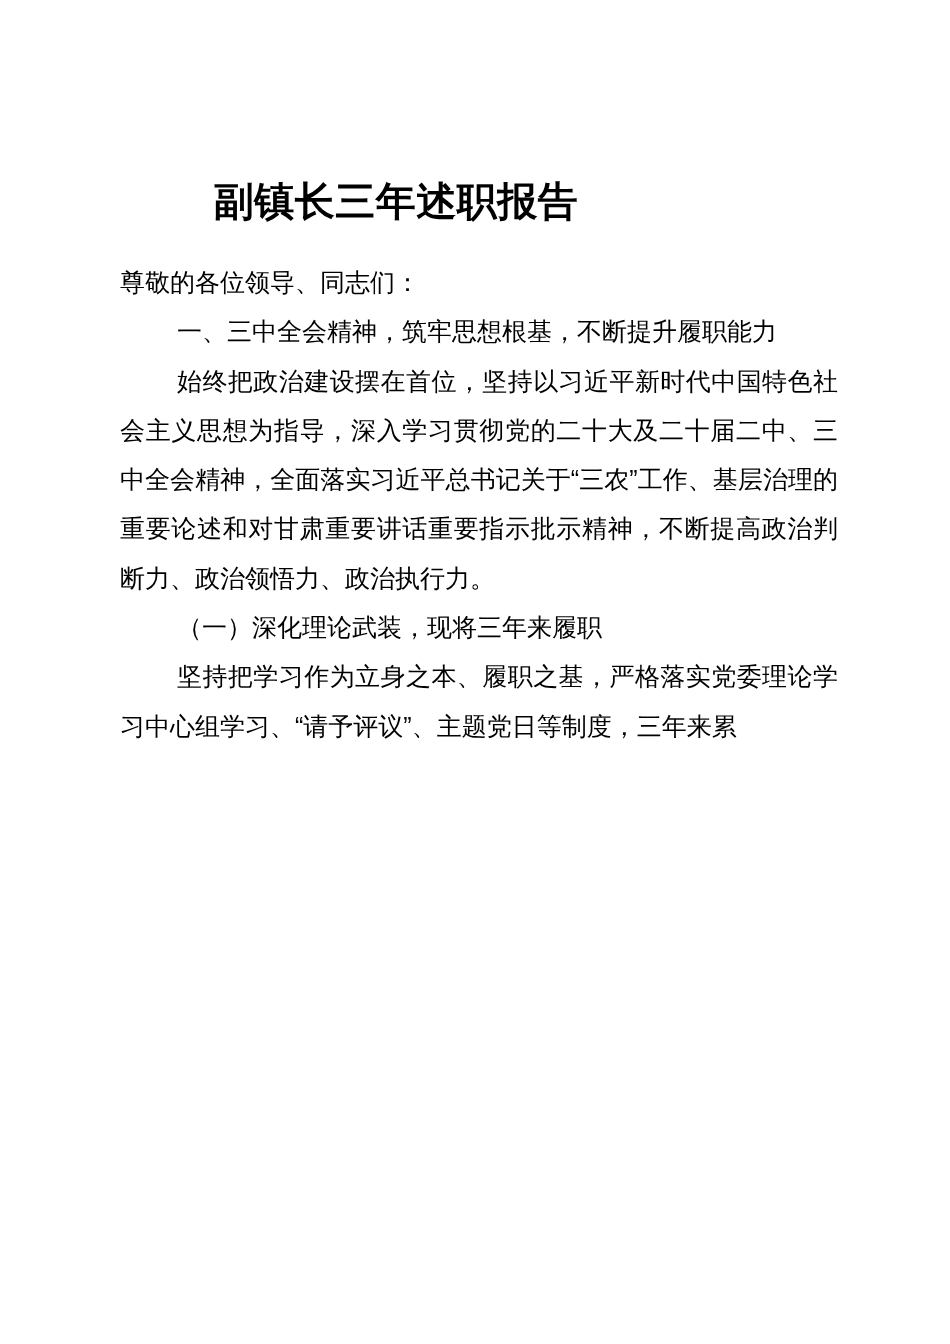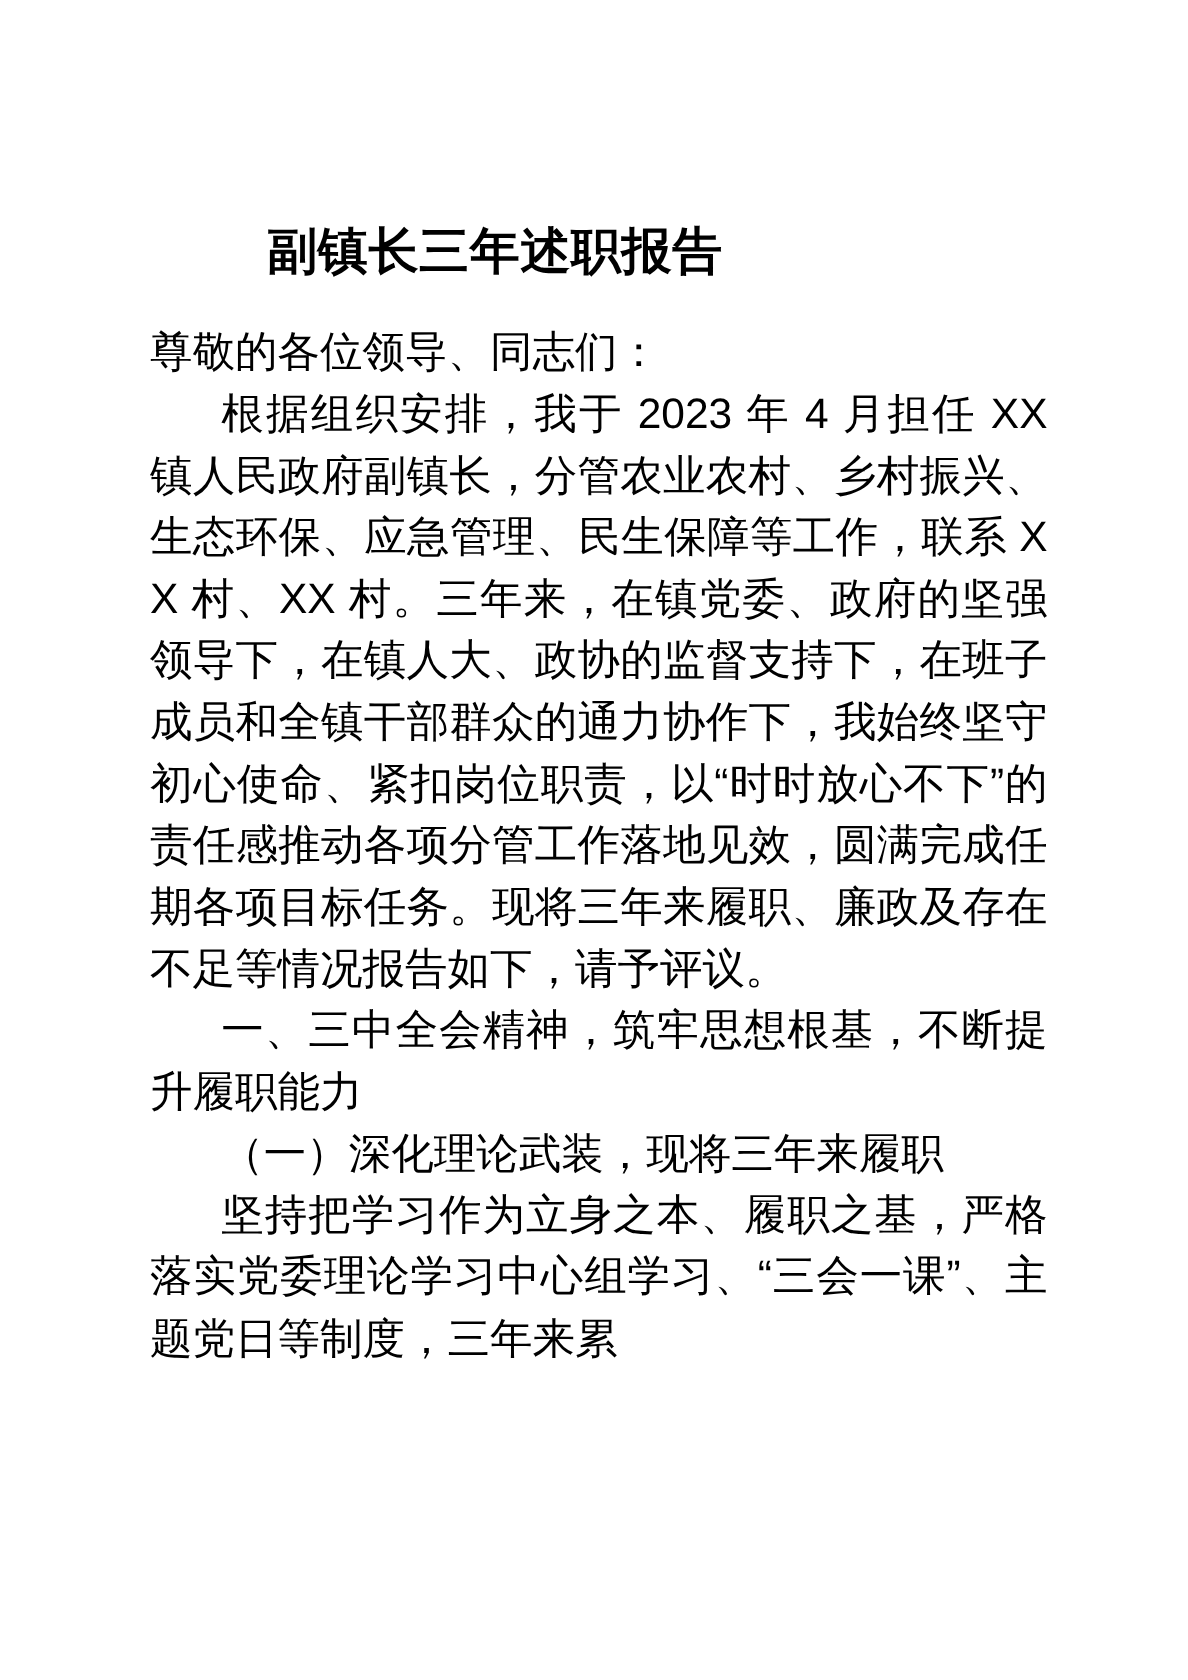--- a/index.html
+++ b/index.html
@@ -36,21 +36,21 @@
   }
   .body-block {
     position: absolute;
     top: 258px;
     left: 120px;
     width: 718px;
   }
   p.para {
     margin: 0;
     padding: 0;
-    font-size: 34px;
+    font-size: 25px;
     line-height: 49.3px;
     color: #000000;
     text-align: justify;
     text-justify: inter-character;
     text-align-last: left;
     letter-spacing: 0px;
     word-break: break-all;
   }
   p.indent {
     text-indent: 57px;
@@ -69,24 +69,24 @@
 <body>
 
 <div class="page">
 
   <div class="doc-title">副镇长三年述职报告</div>
 
   <div class="body-block">
 
     <p class="para salutation">尊敬的各位领导、同志们：</p>
 
-    <p class="para indent">根据组织安排，我于 2023 年 4 月担任 XX 镇人民政府副镇长，分管农业农村、乡村振兴、生态环保、应急管理、民生保障等工作，联系 XX 村、XX 村。三年来，在镇党委、政府的坚强领导下，在镇人大、政协的监督支持下，在班子成员和全镇干部群众的通力协作下，我始终坚守初心使命、紧扣岗位职责，以“时时放心不下”的责任感推动各项分管工作落地见效，圆满完成任期各项目标任务。现将三年来履职、廉政及存在不足等情况报告如下，请予评议。</p>
 
     <p class="para heading-num">一、三中全会精神，筑牢思想根基，不断提升履职能力</p>
 
+    <p class="para indent">始终把政治建设摆在首位，坚持以习近平新时代中国特色社会主义思想为指导，深入学习贯彻党的二十大及二十届二中、三中全会精神，全面落实习近平总书记关于“三农”工作、基层治理的重要论述和对甘肃重要讲话重要指示批示精神，不断提高政治判断力、政治领悟力、政治执行力。</p>
 
     <p class="para heading-sub">（一）深化理论武装，现将三年来履职</p>
 
-    <p class="para indent">坚持把学习作为立身之本、履职之基，严格落实党委理论学习中心组学习、“三会一课”、主题党日等制度，三年来累</p>
+    <p class="para indent">坚持把学习作为立身之本、履职之基，严格落实党委理论学习中心组学习、“请予评议”、主题党日等制度，三年来累</p>
 
   </div>
 
 </div>
 
 </body></html>

